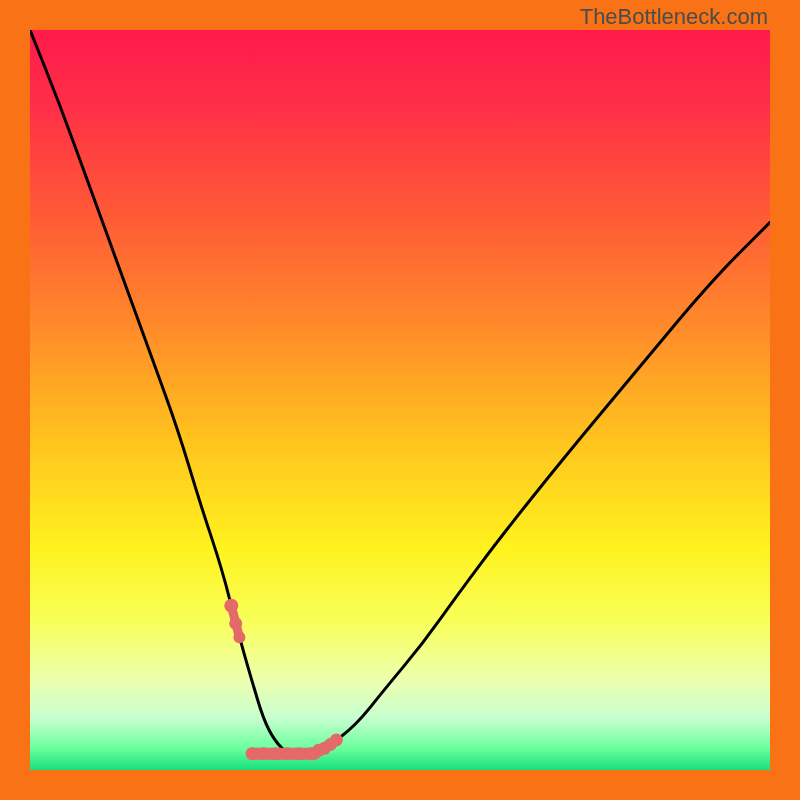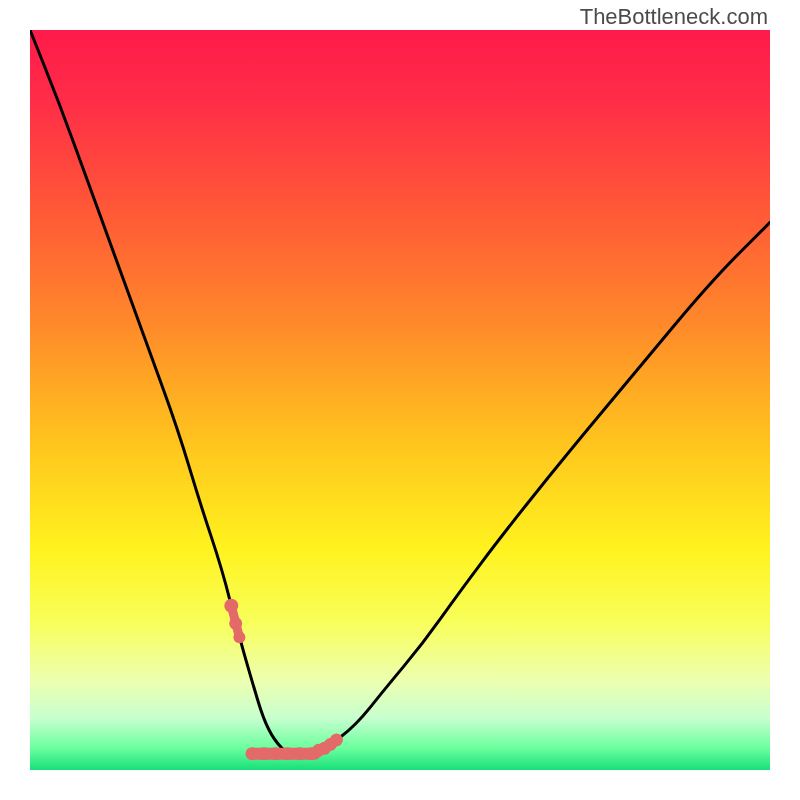--- a/index.html
+++ b/index.html
@@ -1,21 +1,21 @@
 <!DOCTYPE html>
 <html><head>
 <meta charset="utf-8">
 <style>
   * { margin: 0; padding: 0; box-sizing: border-box; }
   html, body { width: 800px; height: 800px; overflow: hidden; background: #000; }
   .frame {
     position: absolute;
     left: 0; top: 0;
     width: 800px; height: 800px;
-    background: #ffffff;
+    background: #f97316;
   }
   .plot {
     position: absolute;
     left: 30px; top: 30px;
     width: 740px; height: 740px;
     overflow: hidden;
   }
   .gradient {
     position: absolute;
     left: 0; top: 0; right: 0; bottom: 0;

